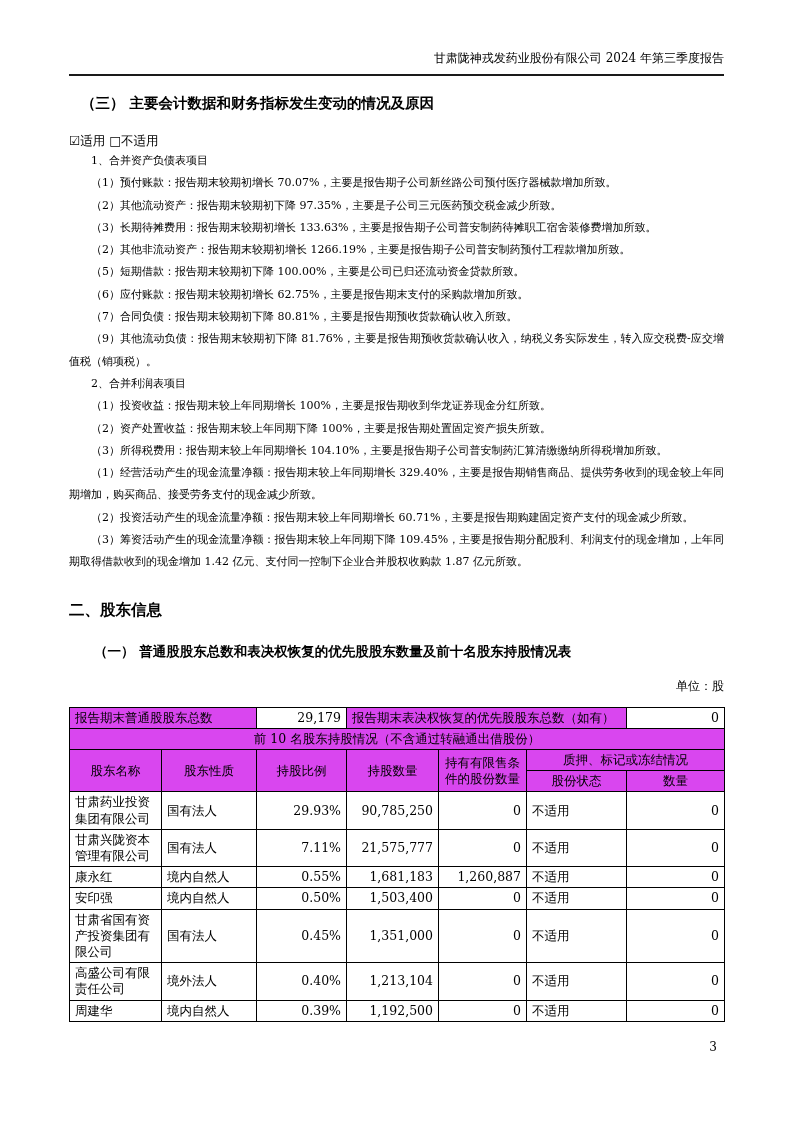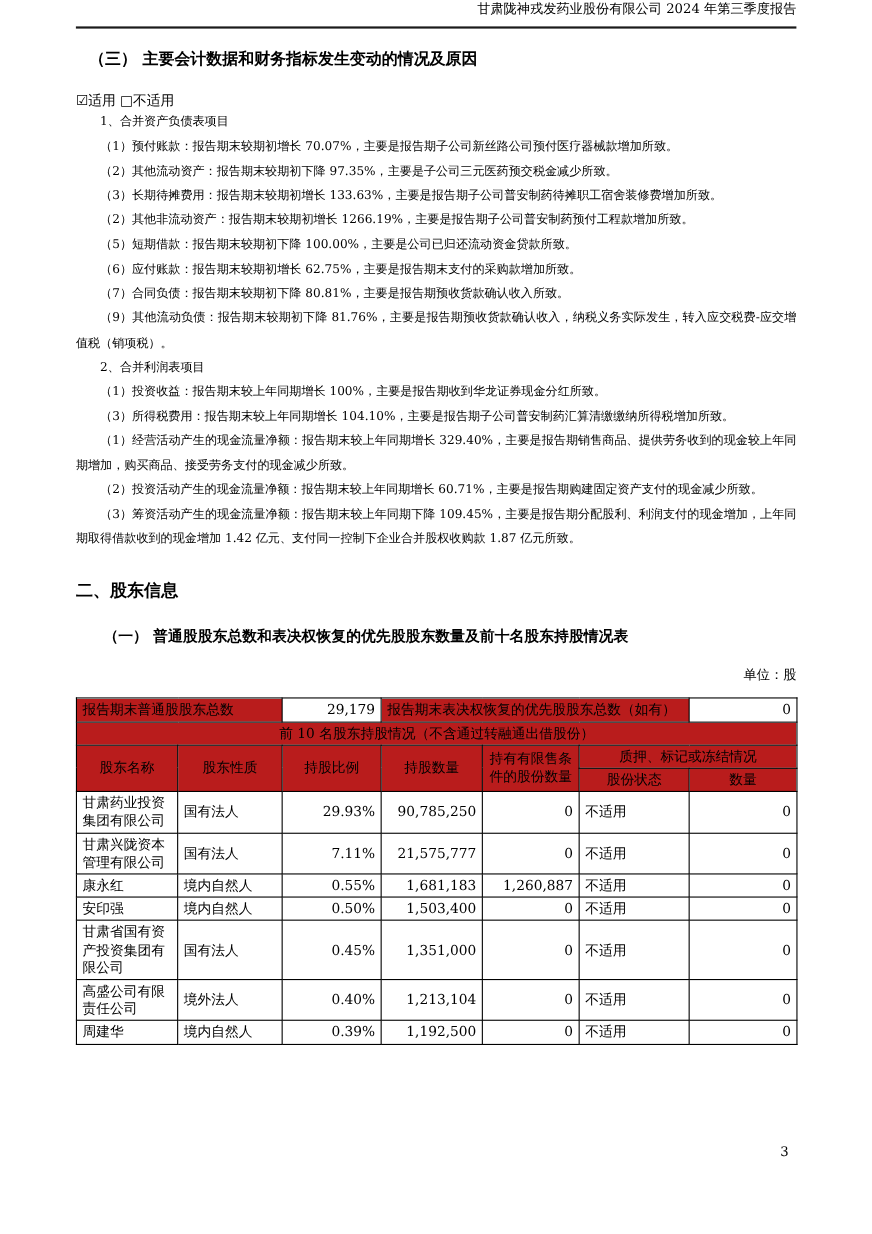--- a/index.html
+++ b/index.html
@@ -7,20 +7,21 @@
   .page {
     width: 793px; height: 1122px;
     background: #ffffff;
     position: relative;
     font-family: "DejaVu Serif", "Liberation Serif", serif;
     color: #000;
     overflow: hidden;
   }
   .content { margin: 0 69px; width: 655px; }
   .doc-header {
+    padding-top: 50px;
   }
   .doc-header .title-line {
     text-align: right;
     font-size: 12px;
     padding-bottom: 7px;
     border-bottom: 2px solid #1a1a1a;
   }
   .sec-heading {
     margin: 18px 0 0 0;
     padding-left: 12px;
@@ -62,21 +63,21 @@
     font-size: 12.5px;
   }
   table.sh-table th, table.sh-table td {
     border: 1px solid #000;
     padding: 2px 5px;
     line-height: 16.2px;
     font-weight: normal;
     vertical-align: middle;
     overflow: hidden;
   }
-  .hdr { background: #b91c1c; }
+  .hdr { background: #d946ef; }
   .ctr { text-align: center; }
   .num { text-align: right; }
   .lft { text-align: left; }
   .page-number {
     position: absolute;
     top: 1040px;
     right: 76px;
     font-size: 12px;
   }
 </style>
@@ -102,20 +103,21 @@
     <p class="body-text">（2）其他流动资产：报告期末较期初下降 97.35%，主要是子公司三元医药预交税金减少所致。</p>
     <p class="body-text">（3）长期待摊费用：报告期末较期初增长 133.63%，主要是报告期子公司普安制药待摊职工宿舍装修费增加所致。</p>
     <p class="body-text">（2）其他非流动资产：报告期末较期初增长 1266.19%，主要是报告期子公司普安制药预付工程款增加所致。</p>
     <p class="body-text">（5）短期借款：报告期末较期初下降 100.00%，主要是公司已归还流动资金贷款所致。</p>
     <p class="body-text">（6）应付账款：报告期末较期初增长 62.75%，主要是报告期末支付的采购款增加所致。</p>
     <p class="body-text">（7）合同负债：报告期末较期初下降 80.81%，主要是报告期预收货款确认收入所致。</p>
     <p class="body-text">（9）其他流动负债：报告期末较期初下降 81.76%，主要是报告期预收货款确认收入，纳税义务实际发生，转入应交税费-应交增值税（销项税）。</p>
 
     <p class="group-title">2、合并利润表项目</p>
     <p class="body-text">（1）投资收益：报告期末较上年同期增长 100%，主要是报告期收到华龙证券现金分红所致。</p>
+    <p class="body-text">（2）资产处置收益：报告期末较上年同期下降 100%，主要是报告期处置固定资产损失所致。</p>
     <p class="body-text">（3）所得税费用：报告期末较上年同期增长 104.10%，主要是报告期子公司普安制药汇算清缴缴纳所得税增加所致。</p>
 
     <p class="body-text">（1）经营活动产生的现金流量净额：报告期末较上年同期增长 329.40%，主要是报告期销售商品、提供劳务收到的现金较上年同期增加，购买商品、接受劳务支付的现金减少所致。</p>
     <p class="body-text">（2）投资活动产生的现金流量净额：报告期末较上年同期增长 60.71%，主要是报告期购建固定资产支付的现金减少所致。</p>
     <p class="body-text">（3）筹资活动产生的现金流量净额：报告期末较上年同期下降 109.45%，主要是报告期分配股利、利润支付的现金增加，上年同期取得借款收到的现金增加 1.42 亿元、支付同一控制下企业合并股权收购款 1.87 亿元所致。</p>
 
     <h2 class="sec2-heading">二、股东信息</h2>
     <h3 class="sub-heading">（一） 普通股股东总数和表决权恢复的优先股股东数量及前十名股东持股情况表</h3>
 
     <div class="unit-line">单位：股</div>

